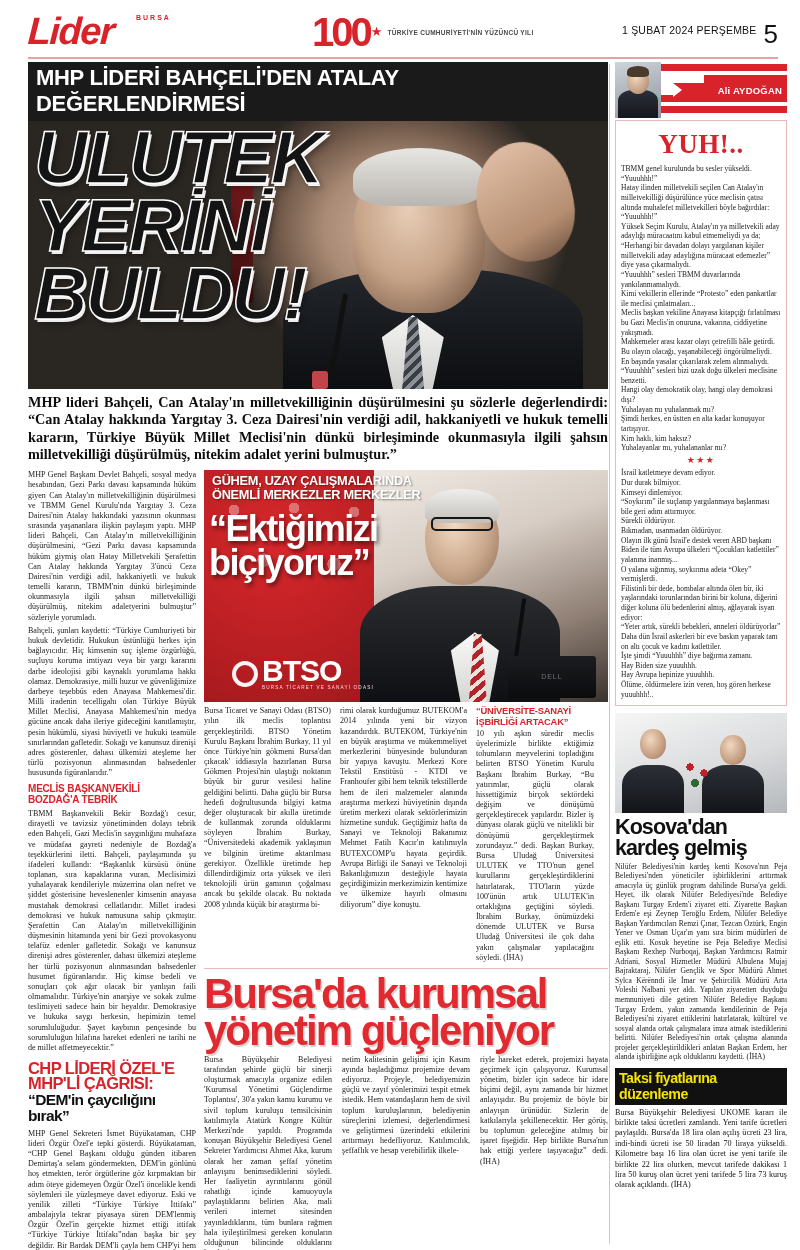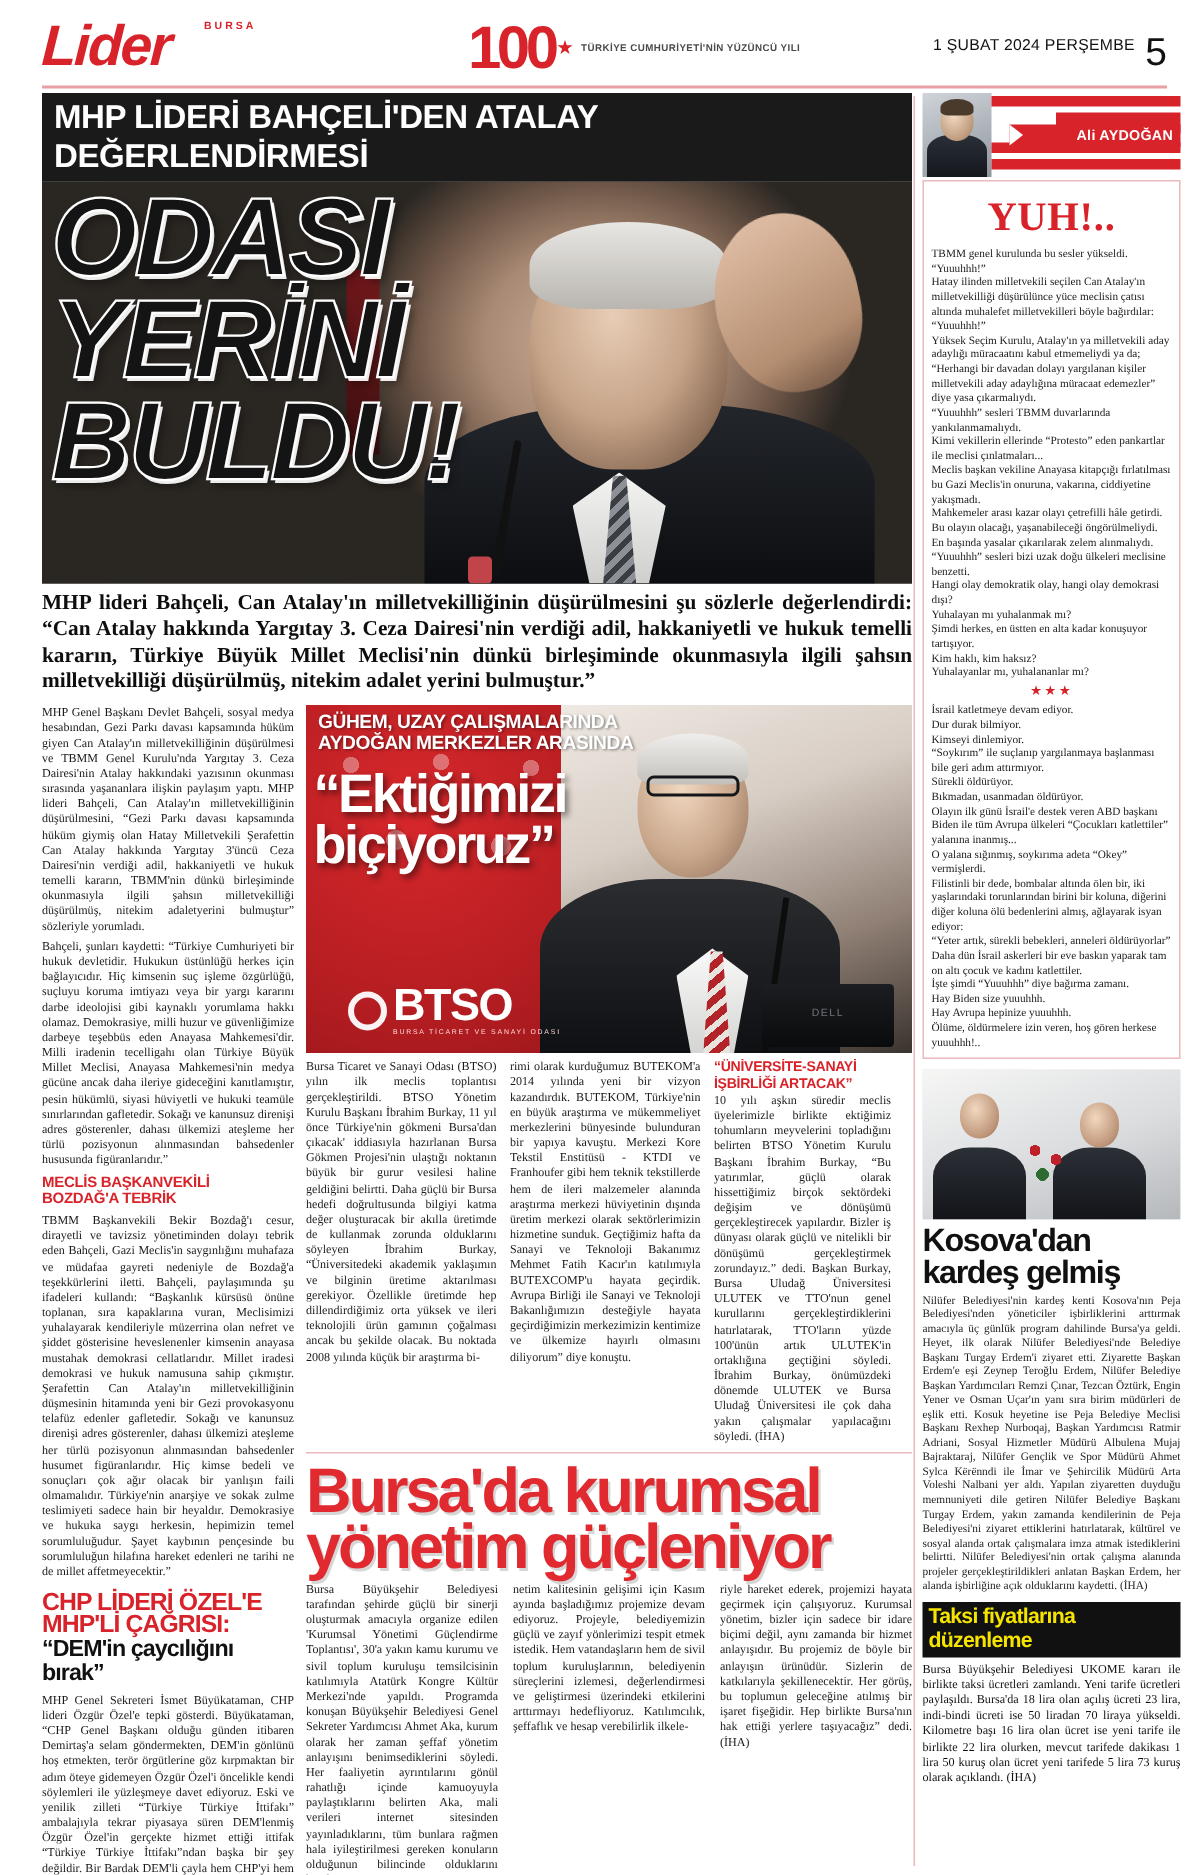--- a/index.html
+++ b/index.html
@@ -269,21 +269,21 @@
           <div class="photo-red-strip"></div>
           <div class="photo-suit"></div>
           <div class="photo-head"></div>
           <div class="photo-hair"></div>
           <div class="photo-shirt"></div>
           <div class="photo-tie"></div>
           <div class="photo-hand"></div>
           <div class="photo-mic"></div>
           <div class="photo-mic2"></div>
           <div class="mega">
-            <span class="l1">ODASI</span>
+            <span class="l1">ULUTEK</span>
             <span class="l2">YERİNİ</span>
             <span class="l3">BULDU!</span>
           </div>
         </div>
         <div class="lead-sum">MHP lideri Bahçeli, Can Atalay'ın milletvekilliğinin düşürülmesini şu sözlerle değerlendirdi: “Can Atalay hakkında Yargıtay 3. Ceza Dairesi'nin verdiği adil, hakkaniyetli ve hukuk temelli kararın, Türkiye Büyük Millet Meclisi'nin dünkü birleşiminde okunmasıyla ilgili şahsın milletvekilliği düşürülmüş, nitekim adalet yerini bulmuştur.”</div>
       </div>
 
       <div class="quad">
 
         <div class="c1">
@@ -307,21 +307,21 @@
             <div class="b-suit"></div>
             <div class="b-head"></div>
             <div class="b-hair"></div>
             <div class="b-glass"></div>
             <div class="b-shirt"></div>
             <div class="b-tie"></div>
             <div class="b-mic"></div>
             <div class="b-laptop"></div>
             <div class="btso-kicker">
               <span>GÜHEM, UZAY ÇALIŞMALARINDA</span><br>
-              <span>AYDOĞAN MERKEZLER ARASINDA</span>
+              <span>ÖNEMLİ MERKEZLER MERKEZLER</span>
             </div>
             <div class="btso-quote">
               <span>“Ektiğimizi</span><br>
               <span>biçiyoruz”</span>
             </div>
             <div class="btso-logo">
               <div class="btso-gear"></div>
               <div>
                 <span class="btso-word">BTSO</span>
                 <span class="btso-tag">BURSA TİCARET VE SANAYİ ODASI</span>

